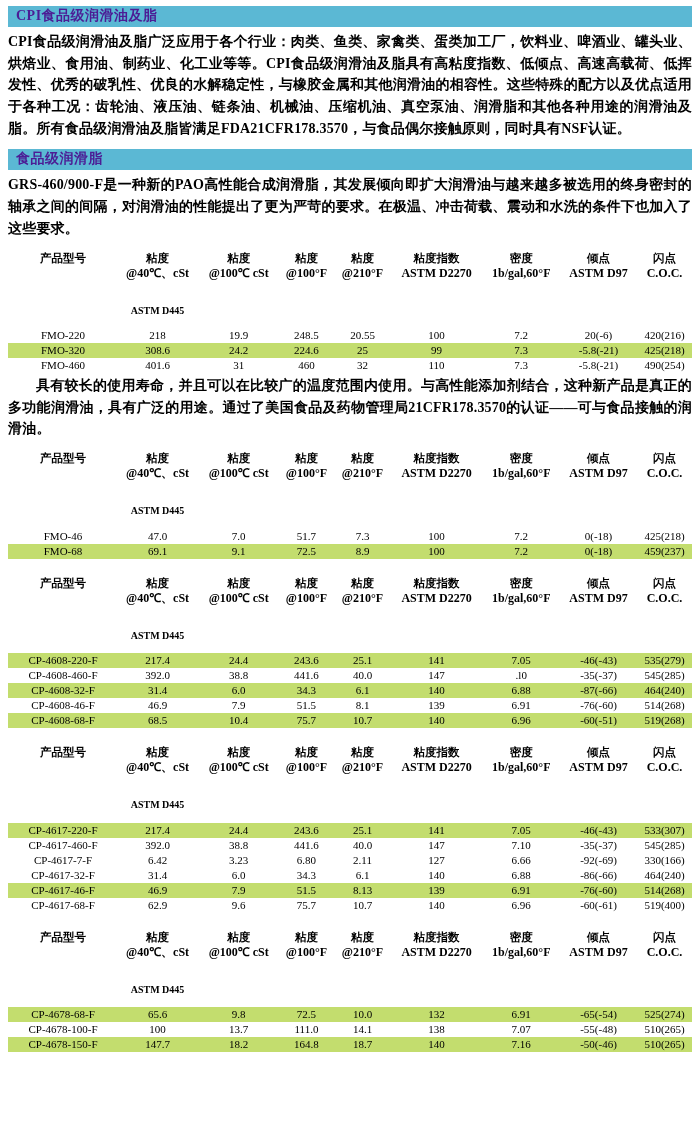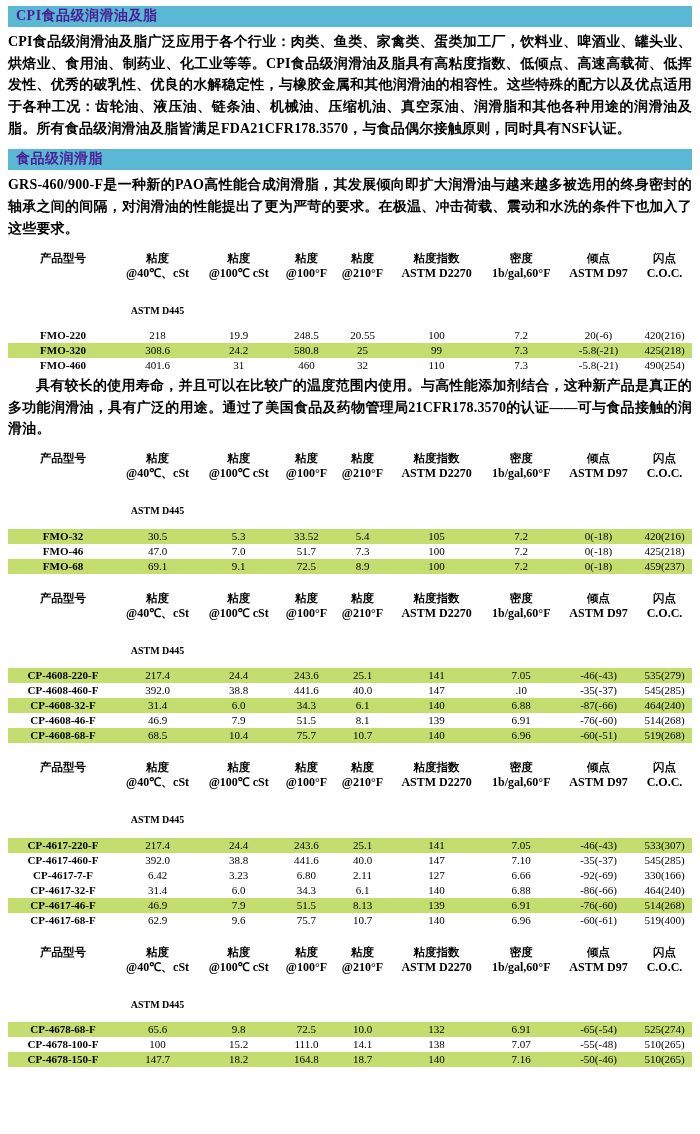--- a/index.html
+++ b/index.html
@@ -65,21 +65,21 @@
   table.spec thead th .sub2 {
     display:block;
     font-weight:bold;
     font-size:10px;
     line-height:1.25;
     margin-top:24px;
   }
   .col-model { text-align:left; padding-left:4px !important; width:108px; font-weight:bold;}
   tbody td { height:15px; }
   tr.hl { background:#c3dd6e; }
-  tbody td.col-model { font-weight:bold; }
+  tbody td.col-model { font-weight:normal; }
   .spacer-row td { height:10px; }
   .tbl-gap { height:14px; }
 </style>
 </head>
 <body>
 
 <div class="page">
 
   <div class="bar-wrap">
     <div class="bar">
@@ -146,21 +146,21 @@
         <td>20.55</td>
         <td>100</td>
         <td>7.2</td>
         <td>20(-6)</td>
         <td>420(216)</td>
       </tr>
       <tr class="hl">
         <td class="col-model">FMO-320</td>
         <td>308.6</td>
         <td>24.2</td>
-        <td>580.8</td>
+        <td>224.6</td>
         <td>25</td>
         <td>99</td>
         <td>7.3</td>
         <td>-5.8(-21)</td>
         <td>425(218)</td>
       </tr>
       <tr>
         <td class="col-model">FMO-460</td>
         <td>401.6</td>
         <td>31</td>
@@ -212,31 +212,20 @@
         <th>
           <span>闪点</span>
           <span class="sub">C.O.C.</span>
         </th>
       </tr>
     </thead>
     <tbody>
       <tr class="spacer-row">
           <td colspan="9"></td>
         </tr>
-      <tr class="hl">
-        <td class="col-model">FMO-32</td>
-        <td>30.5</td>
-        <td>5.3</td>
-        <td>33.52</td>
-        <td>5.4</td>
-        <td>105</td>
-        <td>7.2</td>
-        <td>0(-18)</td>
-        <td>420(216)</td>
-      </tr>
       <tr>
         <td class="col-model">FMO-46</td>
         <td>47.0</td>
         <td>7.0</td>
         <td>51.7</td>
         <td>7.3</td>
         <td>100</td>
         <td>7.2</td>
         <td>0(-18)</td>
         <td>425(218)</td>
@@ -524,21 +513,21 @@
         <td>72.5</td>
         <td>10.0</td>
         <td>132</td>
         <td>6.91</td>
         <td>-65(-54)</td>
         <td>525(274)</td>
       </tr>
       <tr>
         <td class="col-model">CP-4678-100-F</td>
         <td>100</td>
-        <td>15.2</td>
+        <td>13.7</td>
         <td>111.0</td>
         <td>14.1</td>
         <td>138</td>
         <td>7.07</td>
         <td>-55(-48)</td>
         <td>510(265)</td>
       </tr>
       <tr class="hl">
         <td class="col-model">CP-4678-150-F</td>
         <td>147.7</td>

